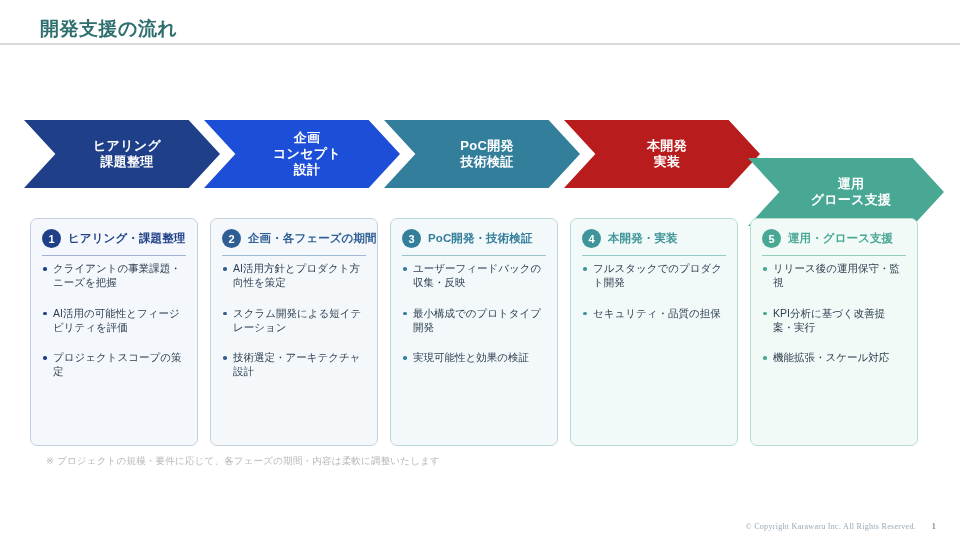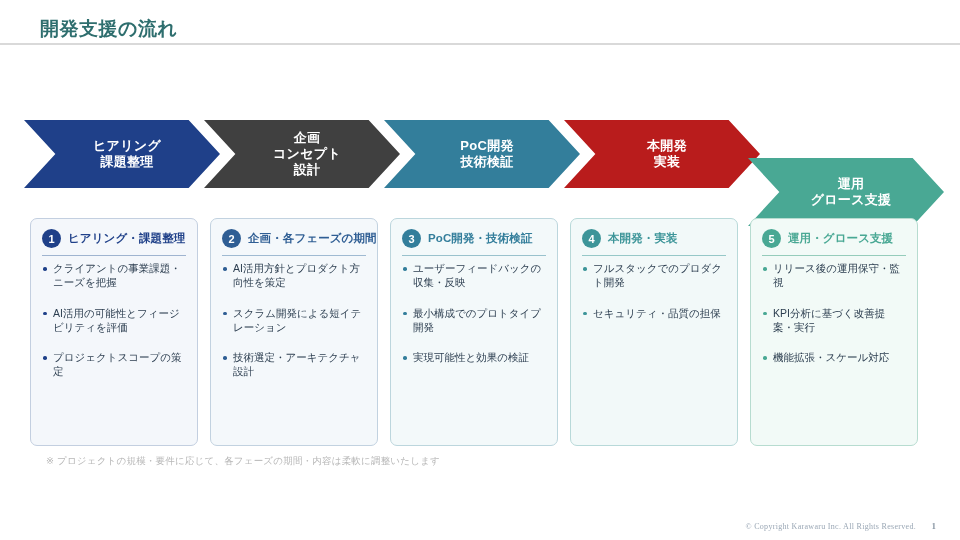--- a/index.html
+++ b/index.html
@@ -97,21 +97,21 @@
 
 <div class="slide" data-name="slide-root">
 
   <div class="title" data-name="page-title" style="color: rgb(46, 110, 110);">開発支援の流れ</div>
   <div class="title-rule" data-name="title-divider"></div>
 
   <div class="chevrons" data-name="phase-chevron-row">
       <div class="chev" data-name="phase-chevron-1" style="left: 0px; background: rgb(31, 64, 137);">
         <span data-name="phase-chevron-label">ヒアリング<br>課題整理</span>
       </div>
-      <div class="chev" data-name="phase-chevron-2" style="left: 180px; background: #404040;">
+      <div class="chev" data-name="phase-chevron-2" style="left: 180px; background: #1d4ed8;">
         <span data-name="phase-chevron-label">企画<br>コンセプト<br>設計</span>
       </div>
       <div class="chev" data-name="phase-chevron-3" style="left: 360px; background: rgb(51, 126, 155);">
         <span data-name="phase-chevron-label">PoC開発<br>技術検証</span>
       </div>
       <div class="chev" data-name="phase-chevron-4" style="left: 540px; background: #b91c1c;">
         <span data-name="phase-chevron-label">本開発<br>実装</span>
       </div>
       <div class="chev" data-name="phase-chevron-5" style="left: 724px; background: rgb(73, 168, 148); margin-top: 38px;">
         <span data-name="phase-chevron-label">運用<br>グロース支援</span>

